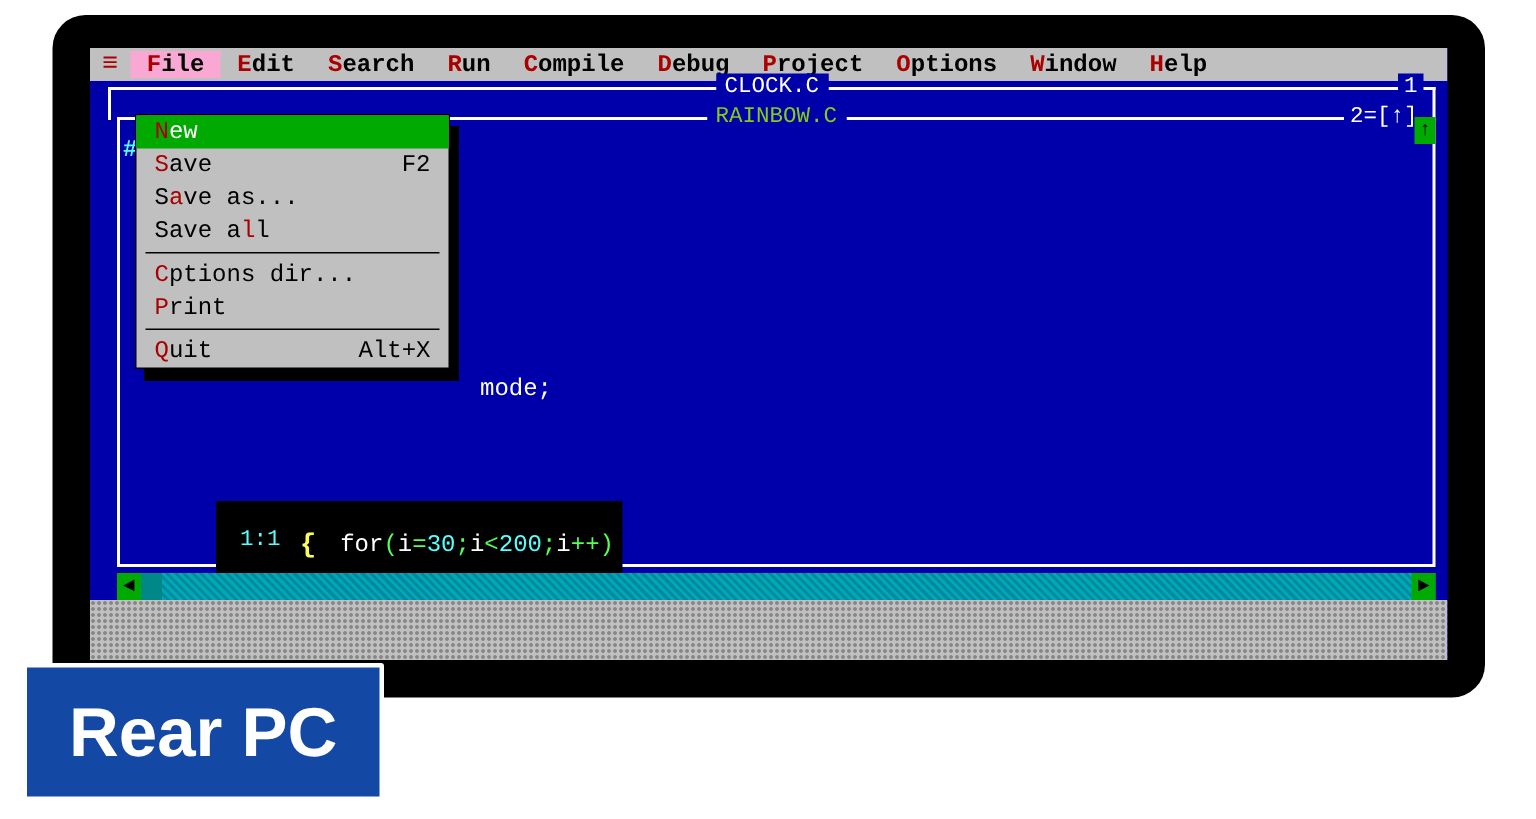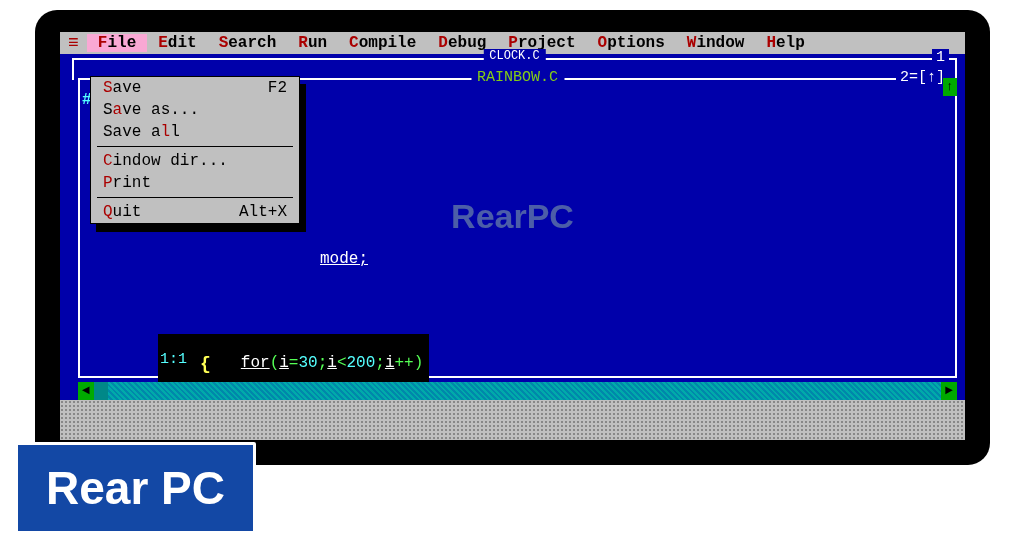--- a/index.html
+++ b/index.html
@@ -83,21 +83,21 @@
     border-bottom: none;
   }
   .win1 .title {
     position: absolute;
     left: 50%;
     top: -11px;
     transform: translateX(-50%);
     background: #0000aa;
     color: #fff;
     padding: 0 6px;
-    font-size: 12px;
+    font-size: 15px;
   }
   .win1 .num {
     position: absolute;
     right: 6px;
     top: -11px;
     background: #0000aa;
     color: #fff;
     padding: 0 4px;
     font-size: 15px;
   }
@@ -153,28 +153,28 @@
 
   
   .code {
     position: absolute;
     left: 120px;
     top: 150px;
     font-size: 16px;
     line-height: 22px;
     white-space: pre;
   }
-  .c-white { color: #fff; text-decoration: underline; }
+  .c-white { color: #fff; }
   .c-lgreen { color: #55ff55; }
   .c-red { color: #ff5555; }
   .c-cyan { color: #55ffff; }
 
   .code-block2 {
     position: absolute;
-    left: 98px;
+    left: 84px;
     top: 280px;
     background: #000;
     padding: 2px 6px;
     font-size: 16px;
     white-space: pre;
   }
 
   .brace {
     position: absolute;
     left: 140px;
@@ -351,47 +351,50 @@
       <div class="hscroll">
         <div class="arrow">◄</div>
         <div class="thumb"></div>
         <div class="track"></div>
         <div class="arrow">►</div>
       </div>
 
       <div class="dotted-strip"></div>
 
       <div class="dropdown">
+        <div class="dd-item selected">
+          <span><span class="hot">N</span><span>ew</span></span>
+          <span></span>
+        </div>
         <div class="dd-item">
           <span><span class="hot">S</span><span>ave</span></span>
           <span>F2</span>
         </div>
         <div class="dd-item">
           <span><span>S</span><span class="hot">a</span><span>ve as...</span></span>
           <span></span>
         </div>
         <div class="dd-item">
           <span><span>Save a</span><span class="hot">l</span><span>l</span></span>
           <span></span>
         </div>
         <div class="dd-sep"></div>
         <div class="dd-item">
-          <span><span class="hot">C</span><span>indow dir...</span></span>
+          <span><span class="hot">C</span><span>ptions dir...</span></span>
           <span></span>
         </div>
         <div class="dd-item">
           <span><span class="hot">P</span><span>rint</span></span>
           <span></span>
         </div>
         <div class="dd-sep"></div>
         <div class="dd-item">
           <span><span class="hot">Q</span><span>uit</span></span>
           <span>Alt+X</span>
         </div>
       </div>
 
-      <div class="watermark">RearPC</div>
 
     </div>
   </div>
 </div>
 
 <div class="badge">Rear PC</div>
 
 </body></html>

